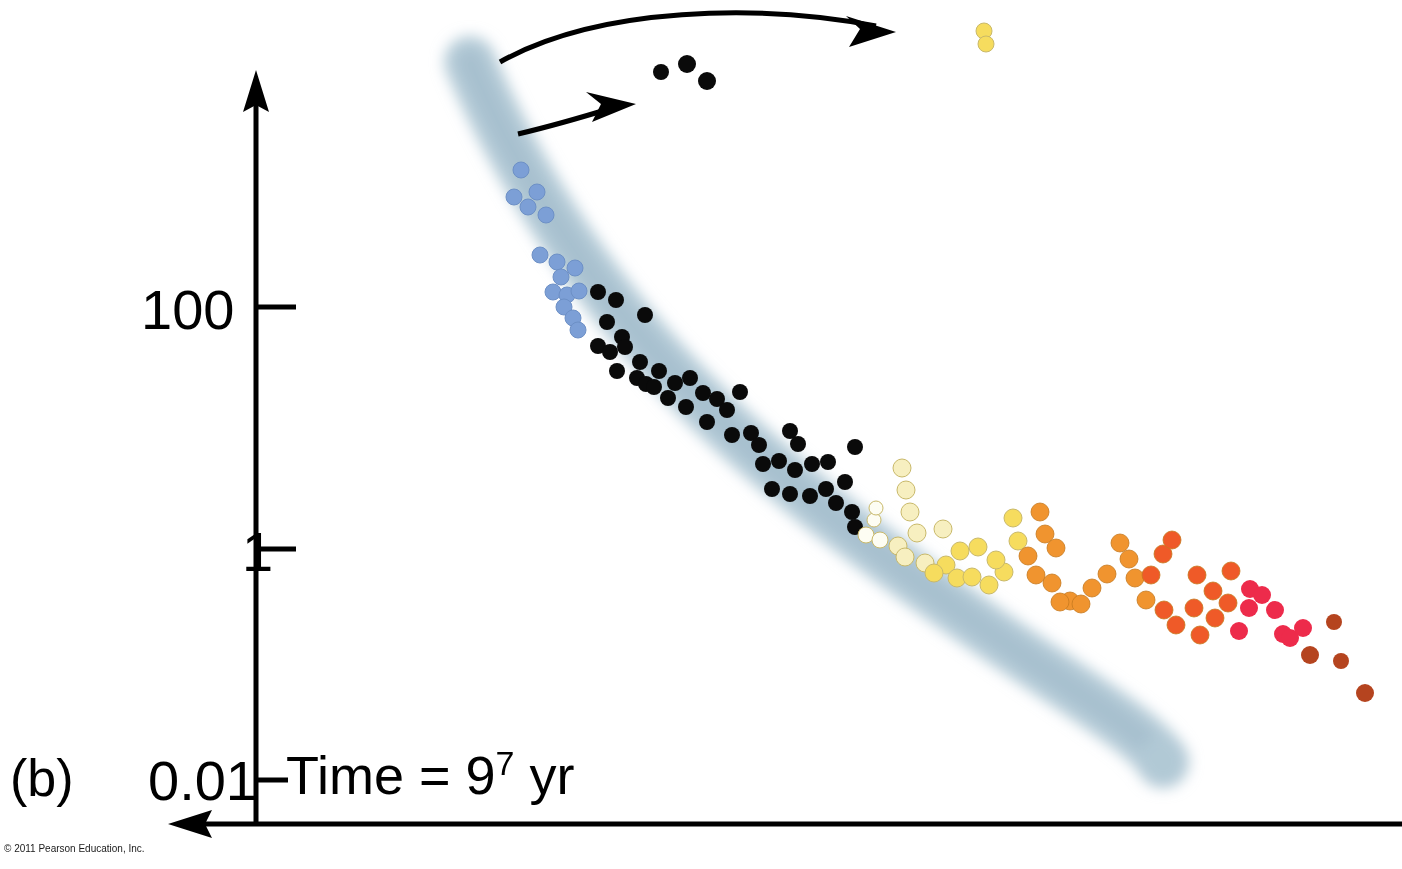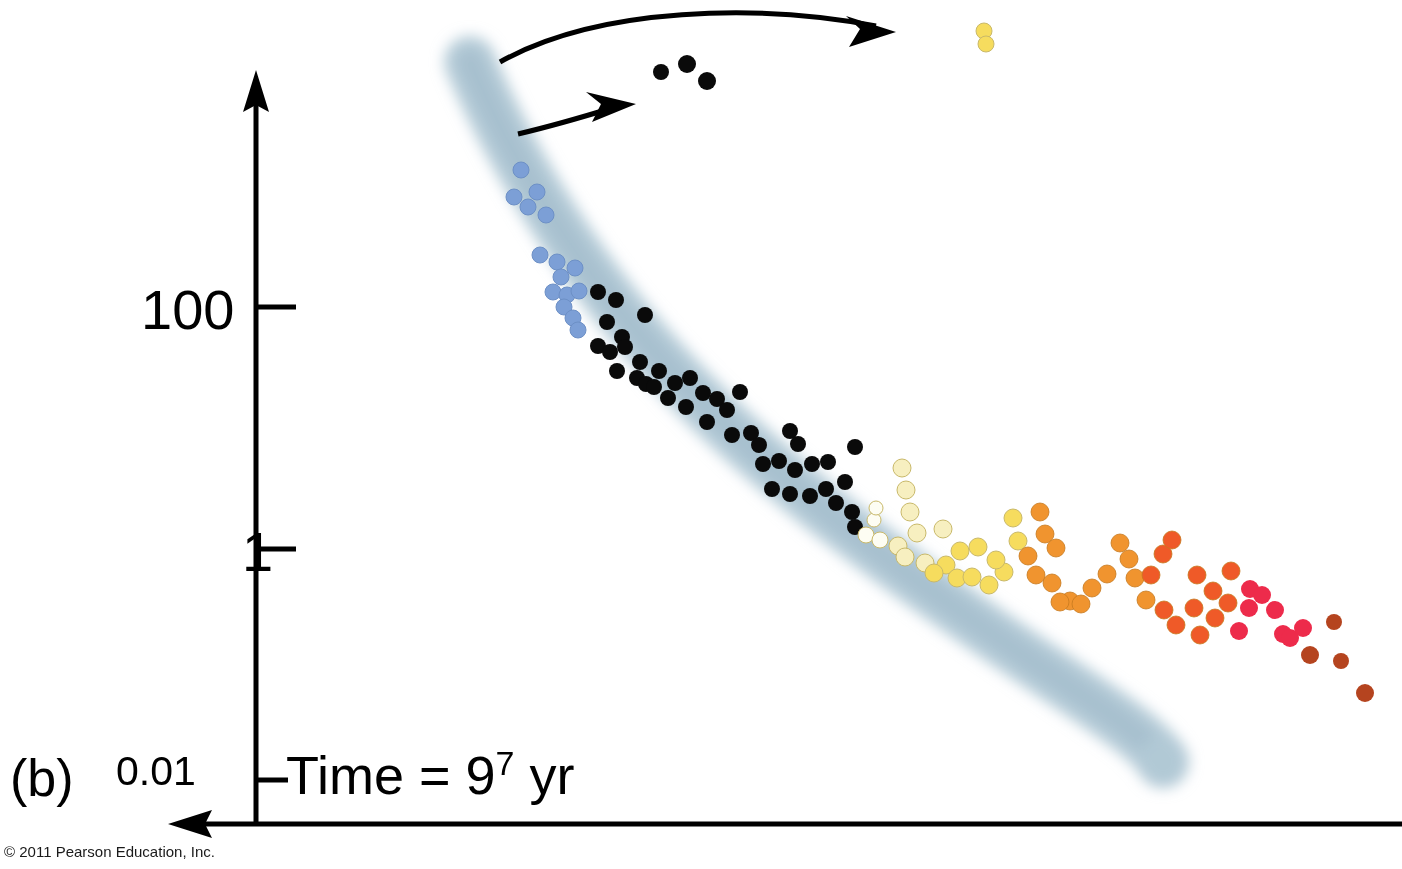--- a/index.html
+++ b/index.html
@@ -2,25 +2,25 @@
 <html><head>
 <meta charset="utf-8">
 <style>
   html,body{margin:0;padding:0;background:#ffffff;}
   body{width:1402px;height:869px;overflow:hidden;font-family:"Liberation Sans",sans-serif;}
   #figure{position:relative;width:1402px;height:869px;background:#fff;}
   #plot-svg{position:absolute;left:0;top:0;width:1402px;height:869px;}
   .axis-tick-label{position:absolute;color:#000;font-family:"Liberation Sans",sans-serif;font-weight:400;white-space:nowrap;}
   #label-100{left:141px;top:277px;font-size:56px;}
   #label-1{left:242px;top:519px;font-size:56px;}
-  #label-001{left:116px;top:748px;font-size:41px;}
+  #label-001{left:148px;top:748px;font-size:56px;}
   #panel-label{position:absolute;left:10px;top:748px;font-size:52px;color:#000;}
   #time-label{position:absolute;left:286px;top:744px;font-size:54px;color:#000;white-space:nowrap;}
   #time-label .exp{font-size:34px;vertical-align:super;line-height:0;}
-  #copyright{position:absolute;left:4px;top:843px;font-size:15px;color:#1a1a1a;font-family:"Liberation Sans",sans-serif;}
+  #copyright{position:absolute;left:4px;top:843px;font-size:10px;color:#1a1a1a;font-family:"Liberation Sans",sans-serif;}
 </style>
 </head>
 <body>
 
 <div id="figure">
 
   <svg id="plot-svg" viewBox="0 0 1402 869">
     <defs>
       <linearGradient id="bandGrad" x1="0" y1="0" x2="0" y2="1">
         <stop offset="0%" stop-color="#ffffff" stop-opacity="0.10"></stop>

